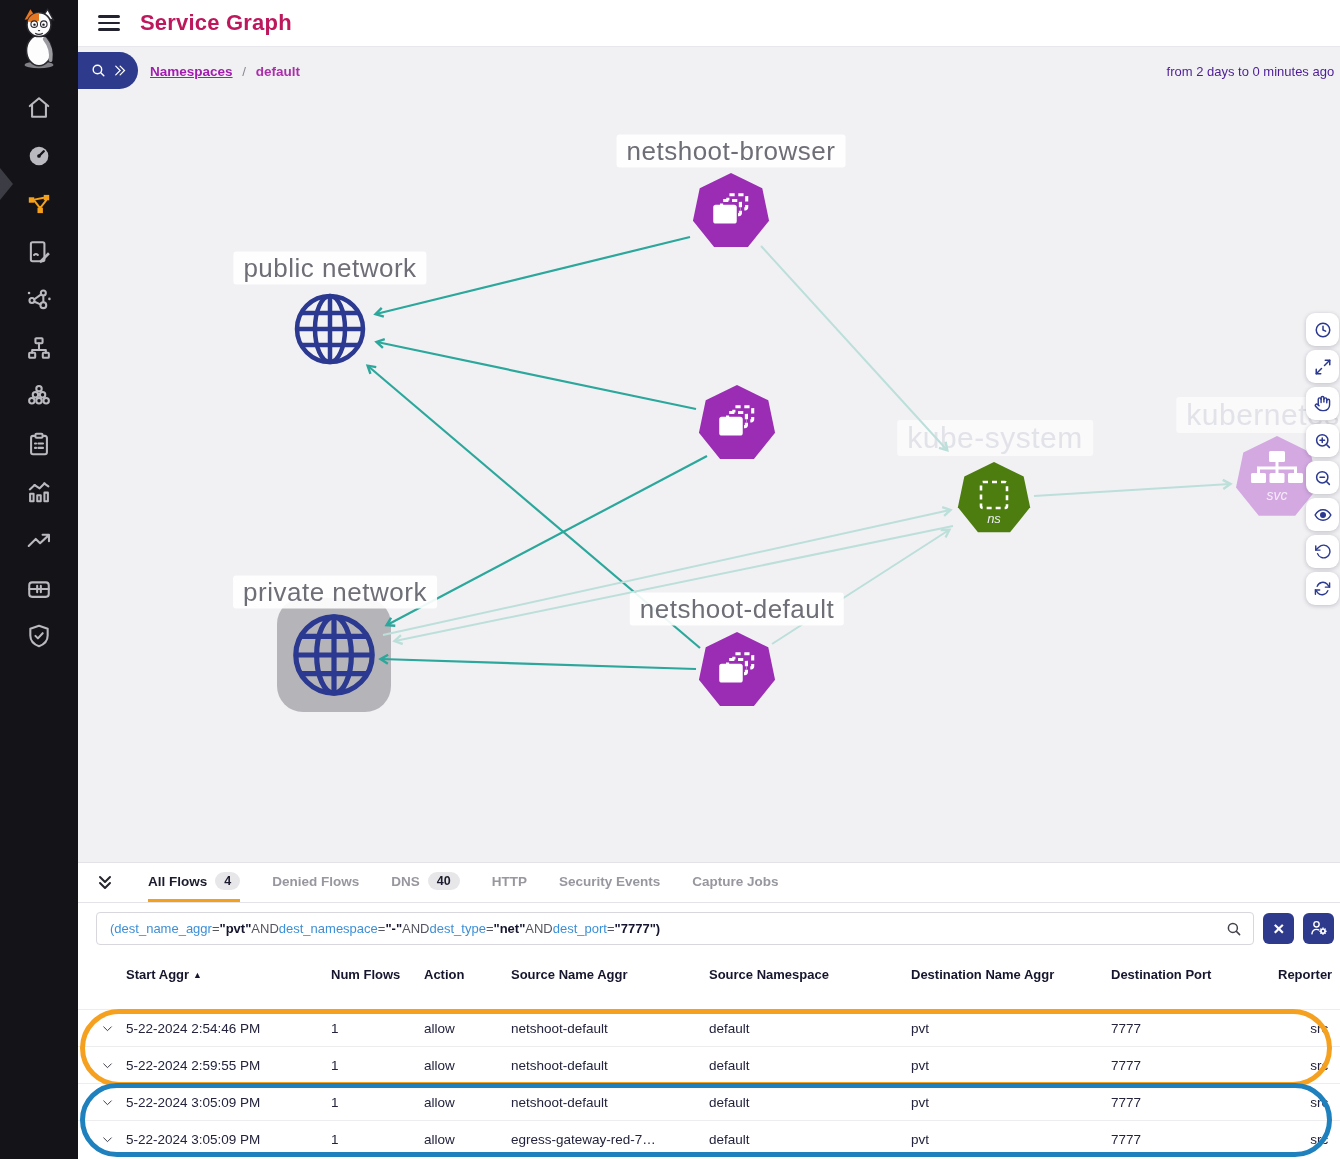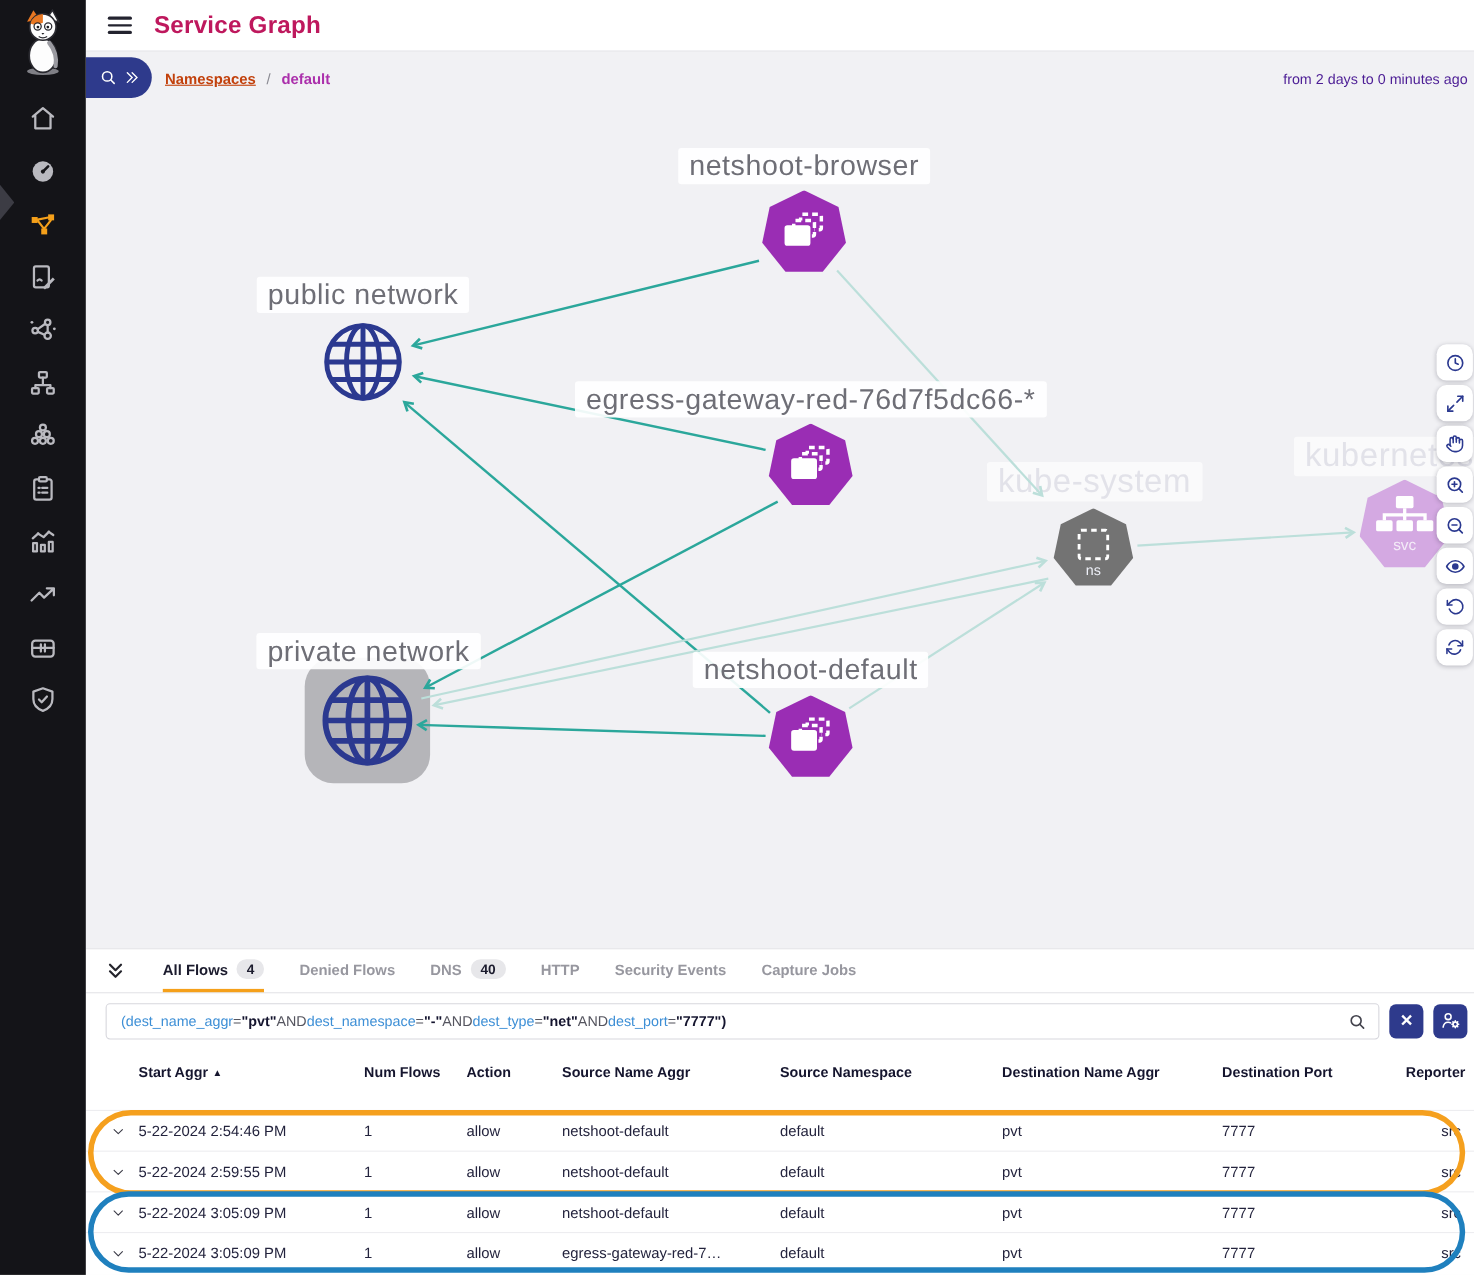--- a/index.html
+++ b/index.html
@@ -26,37 +26,37 @@
   .page-title { font-size:22px; font-weight:700; color:#be185d; letter-spacing:.2px; }
 
   
   .canvas { position:relative; height:816px; background:#f1f1f4; border-top:1px solid #e8e8ec; overflow:hidden; }
 
   .search-pill { position:absolute; left:0; top:5px; width:60px; height:37px; background:#2E3A8C; border-radius:0 19px 19px 0;
     display:flex; align-items:center; justify-content:center; gap:5px; cursor:pointer; z-index:6; }
   .search-pill svg { stroke:#fff; fill:none; stroke-width:2; stroke-linecap:round; }
 
   .breadcrumb { position:absolute; left:72px; top:17px; font-size:13.5px; z-index:6; }
-  .breadcrumb .bc-link { color:#c2410c; font-weight:700; text-decoration:underline; cursor:pointer;margin-top:28px; }
+  .breadcrumb .bc-link { color:#a21caf; font-weight:700; text-decoration:underline; cursor:pointer;margin-top:28px; }
   .breadcrumb .bc-sep { color:#8a8a92; margin:0 6px; }
   .breadcrumb .bc-cur { color:#AB2FAB; font-weight:600; }
 
   .time-range { position:absolute; right:18px; top:17px; font-size:13px; color:#4c1d95; z-index:6; }
 
   svg.edges { position:absolute; left:0; top:0; z-index:3; pointer-events:none; }
 
   .g-label { position:absolute; transform:translate(-50%,-50%); white-space:nowrap; background:rgba(255,255,255,.92);
     color:#6e6e76; font-size:26px; padding:1px 10px; border-radius:3px; z-index:4; letter-spacing:.5px; }
   .g-label.faded { color:#e2e2e9; background:rgba(255,255,255,.65); font-size:30px; z-index:1; }
 
-  .node { position:absolute; z-index:2; cursor:pointer; }
+  .node { position:absolute; z-index:2; cursor:pointer;font-style:italic; }
   .hept { width:100%; height:100%; display:flex; align-items:center; justify-content:center;
     clip-path:polygon(50% 0%, 90.1% 19.6%, 98.8% 61.2%, 71.7% 95%, 28.3% 95%, 1.2% 61.2%, 9.9% 19.6%); }
   .hept.purple { background:#9A2DB4; }
-  .hept.ns-fill { background:#737373; }
+  .hept.ns-fill { background:#4d7c0f; }
   .hept.svc-fill { background:#d4a9e2; }
   .net-bg { position:absolute; inset:0; background:#b5b5b9; border-radius:26px; }
 
   
   .g-toolbar { position:absolute; right:13px; top:266px; display:flex; flex-direction:column; gap:4px; z-index:10; }
   .g-btn { width:33px; height:33px; background:#fff; border-radius:9px; box-shadow:0 1px 4px rgba(40,40,60,.25);
     display:flex; align-items:center; justify-content:center; cursor:pointer; }
   .g-btn svg { stroke:#2B3990; fill:none; stroke-width:2; stroke-linecap:round; stroke-linejoin:round; }
 
   
@@ -263,21 +263,20 @@
           <line x1="683" y1="199" x2="869" y2="403" marker-end="url(#al)"></line>
           <line x1="694" y1="597" x2="871" y2="483" marker-end="url(#al)"></line>
           <line x1="305" y1="588" x2="872" y2="463" marker-end="url(#al)"></line>
           <line x1="875" y1="479" x2="317" y2="594" marker-end="url(#al)"></line>
           <line x1="956" y1="449" x2="1152" y2="437" marker-end="url(#al)"></line>
         </g>
       </svg>
 
       <div class="g-label" style="left:252px; top:221px;">public network</div>
       <div class="g-label" style="left:653px; top:104px;">netshoot-browser</div>
-      <div class="g-label" style="left:659px; top:316px;">egress-gateway-red-76d7f5dc66-*</div>
       <div class="g-label faded" style="left:917px; top:391px;">kube-system</div>
       <div class="g-label faded" style="left:1185px; top:368px;">kubernetes</div>
       <div class="g-label" style="left:257px; top:545px;">private network</div>
       <div class="g-label" style="left:659px; top:562px;">netshoot-default</div>
 
       <div class="node" style="left:614px; top:126px; width:78px; height:78px;">
         <div class="hept purple">
           <svg width="46" height="46" viewBox="0 0 44 44">
             <g fill="none" stroke="#fff" stroke-width="3">
               <rect x="19" y="5.5" width="18" height="13.5" rx="1.5" stroke-dasharray="5 3.5"></rect>

